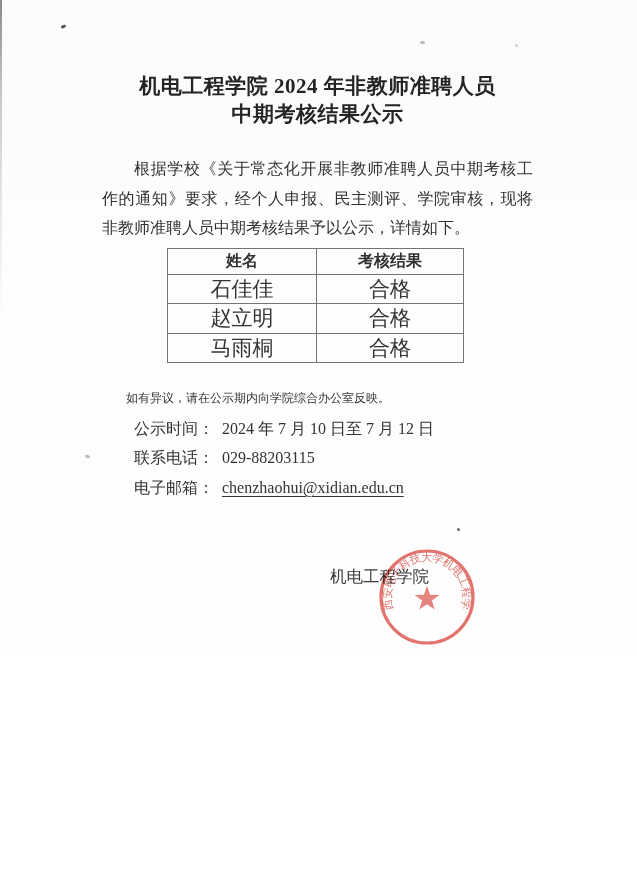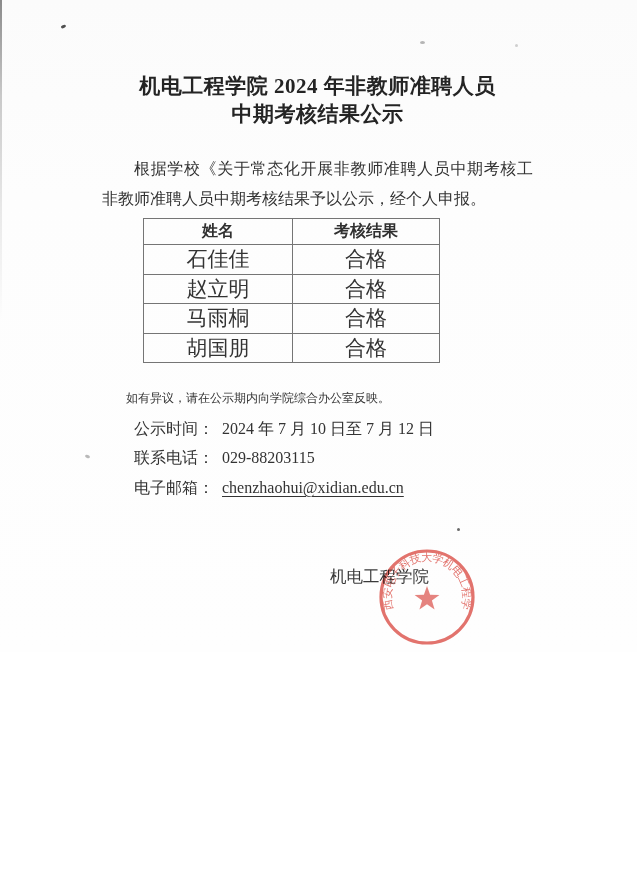--- a/index.html
+++ b/index.html
@@ -31,21 +31,21 @@
   .title { text-align: center; font-weight: 700; color: #242424;
            font-size: 21px; line-height: 28px; letter-spacing: 0.5px; }
 
   .para { margin-top: 26px; font-size: 16px; line-height: 29.5px; color: #323232; }
   .para .pl { white-space: nowrap; }
   .para .jl { text-align: justify; text-align-last: justify; white-space: normal; }
   .para .pl-first { text-indent: 2em; }
 
   table.results {
     border-collapse: collapse;
-    margin-left: 41px;
+    margin-left: 65px;
     margin-top: 5px;
     table-layout: fixed;
     width: 296px;
     color: #333;
   }
   table.results th, table.results td {
     border: 1px solid #757575;
     text-align: center;
     vertical-align: middle;
     padding: 0;
@@ -96,21 +96,22 @@
 
   <div class="content">
 
     <div class="title">
       <div>机电工程学院 2024 年非教师准聘人员</div>
       <div>中期考核结果公示</div>
     </div>
 
     <div class="para">
       <div class="pl pl-first jl">根据学校《关于常态化开展非教师准聘人员中期考核工</div>
-      <div class="pl">非教师准聘人员中期考核结果予以公示，经个人申报。</div>
+      <div class="pl jl">作的通知》要求，经个人申报、民主测评、学院审核，现将</div>
+      <div class="pl">非教师准聘人员中期考核结果予以公示，详情如下。</div>
     </div>
 
     <table class="results">
       <colgroup>
           <col class="c1">
           <col class="c2">
         </colgroup>
       <thead>
         <tr>
           <th>姓名</th>
@@ -121,24 +122,20 @@
         <tr>
           <td>石佳佳</td>
           <td>合格</td>
         </tr>
         <tr>
           <td>赵立明</td>
           <td>合格</td>
         </tr>
         <tr>
           <td>马雨桐</td>
-          <td>合格</td>
-        </tr>
-        <tr>
-          <td>胡国朋</td>
           <td>合格</td>
         </tr>
       </tbody>
     </table>
 
     <div class="notice">如有异议，请在公示期内向学院综合办公室反映。</div>
 
     <div class="contact-line"><span>公示时间：</span><span class="val">2024 年 7 月 10 日至 7 月 12 日</span></div>
 
     <div class="contact-line"><span>联系电话：</span><span class="val">029-88203115</span></div>

